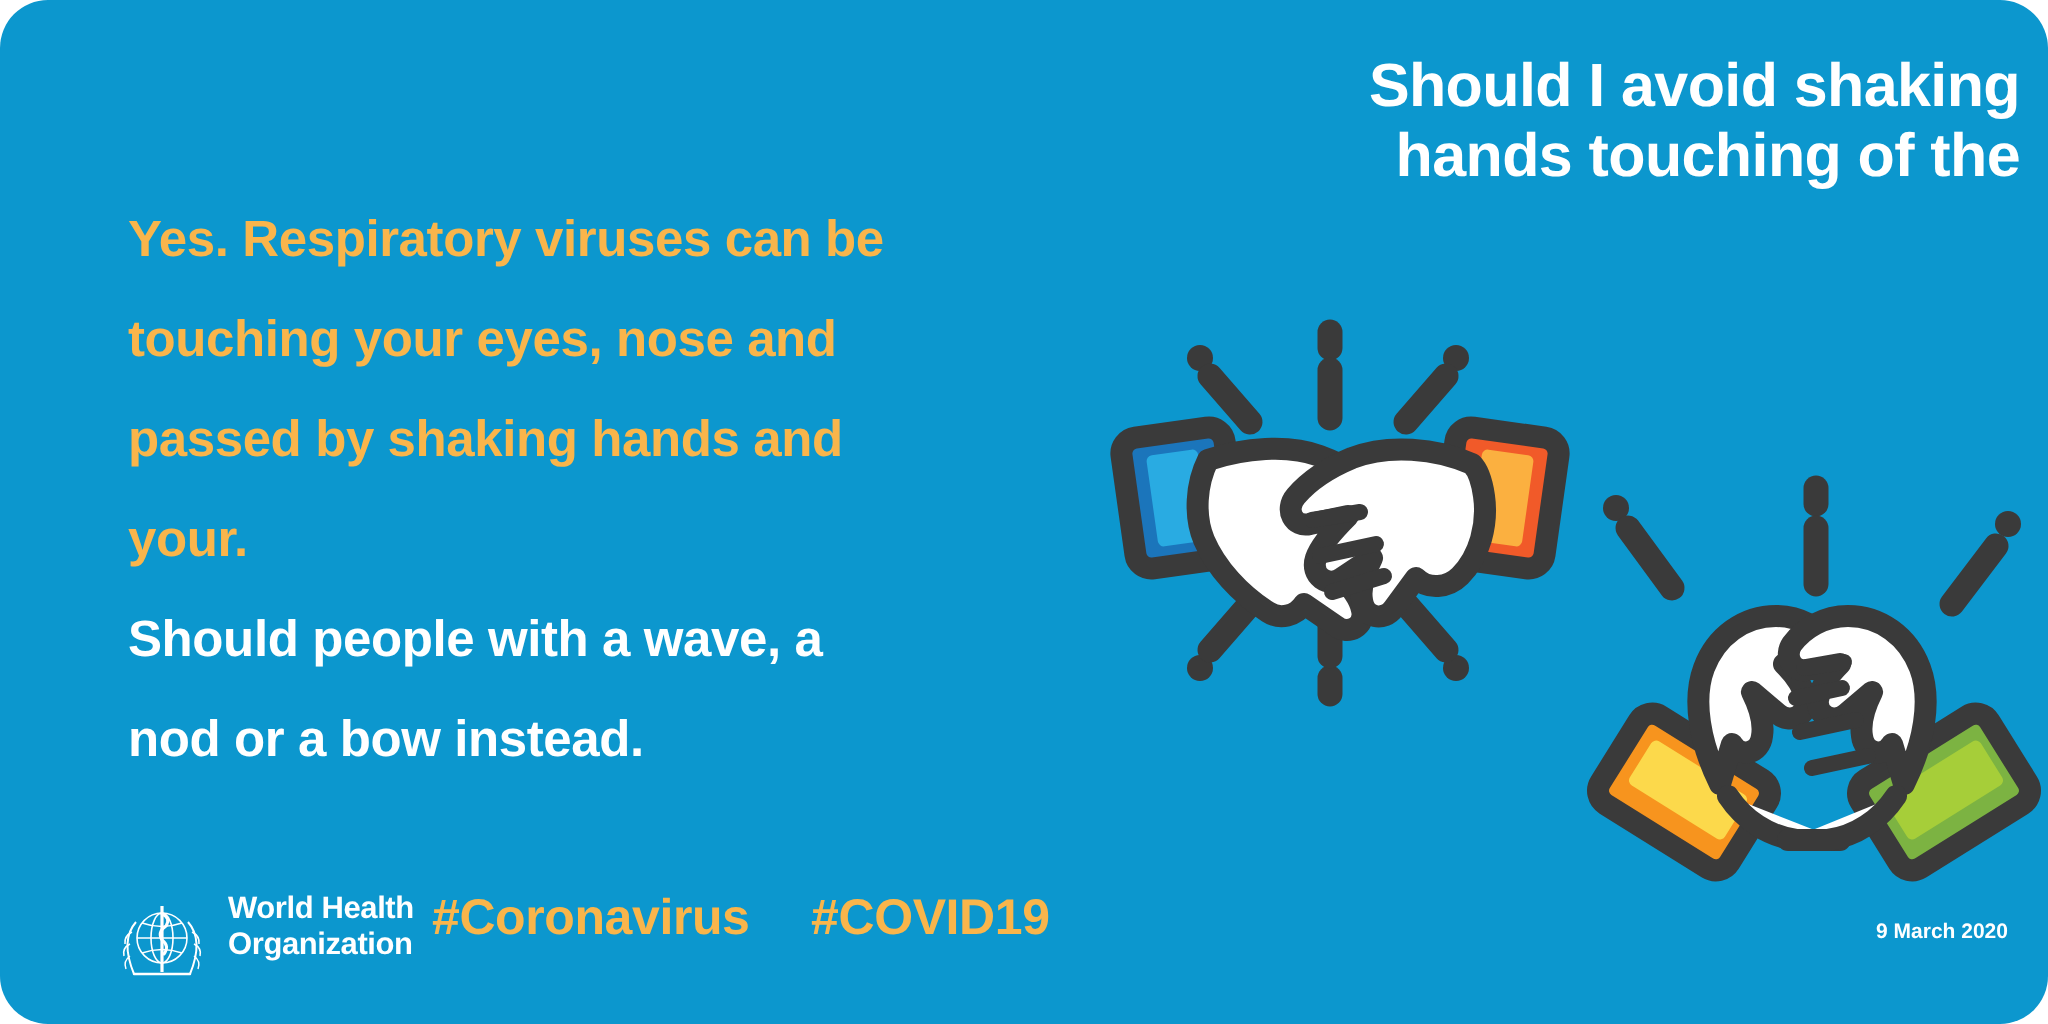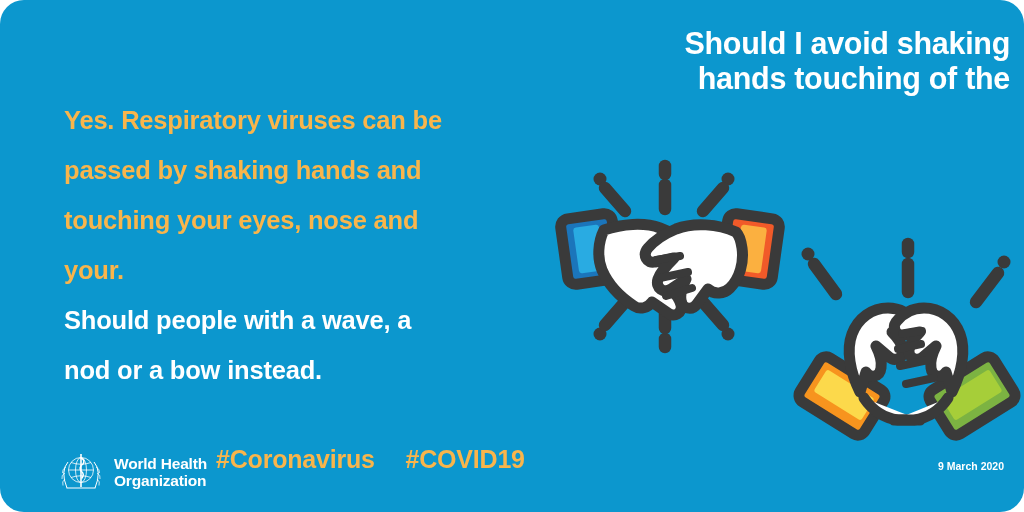--- a/index.html
+++ b/index.html
@@ -49,21 +49,20 @@
   #bodycopy .para-amber { color: #F9B54B; }
   #bodycopy .para-white { color: #ffffff; }
   #bodycopy .bc-line { display: block; white-space: nowrap; }
 
   
   #footer-logo {
     position: absolute;
     left: 56px;
     bottom: 14px;
     display: flex;
-    align-items: center;
     height: 52px;
   }
   #who-emblem { width: 50px; height: 50px; display: block; }
   #who-wordmark {
     margin-left: 8px;
     color: #ffffff;
     font-weight: bold;
     font-size: 15.5px;
     line-height: 17.5px;
     letter-spacing: -0.2px;
@@ -118,22 +117,22 @@
 <div id="poster">
 
   <div id="headline">
     <span class="hl-line">Should I avoid shaking</span>
     <span class="hl-line">hands touching of the</span>
   </div>
 
   <div id="bodycopy">
     <p class="para para-amber">
       <span class="bc-line">Yes. Respiratory viruses can be</span>
+      <span class="bc-line">touching your eyes, nose and</span>
       <span class="bc-line">passed by shaking hands and</span>
-      <span class="bc-line">touching your eyes, nose and</span>
       <span class="bc-line">your.</span>
     </p>
     <p class="para para-white">
       <span class="bc-line">Should people with a wave, a</span>
       <span class="bc-line">nod or a bow instead.</span>
     </p>
   </div>
 
   <div id="illo-handshake">
     <svg class="illo-svg" viewBox="0 0 236 206" xmlns="http://www.w3.org/2000/svg">

